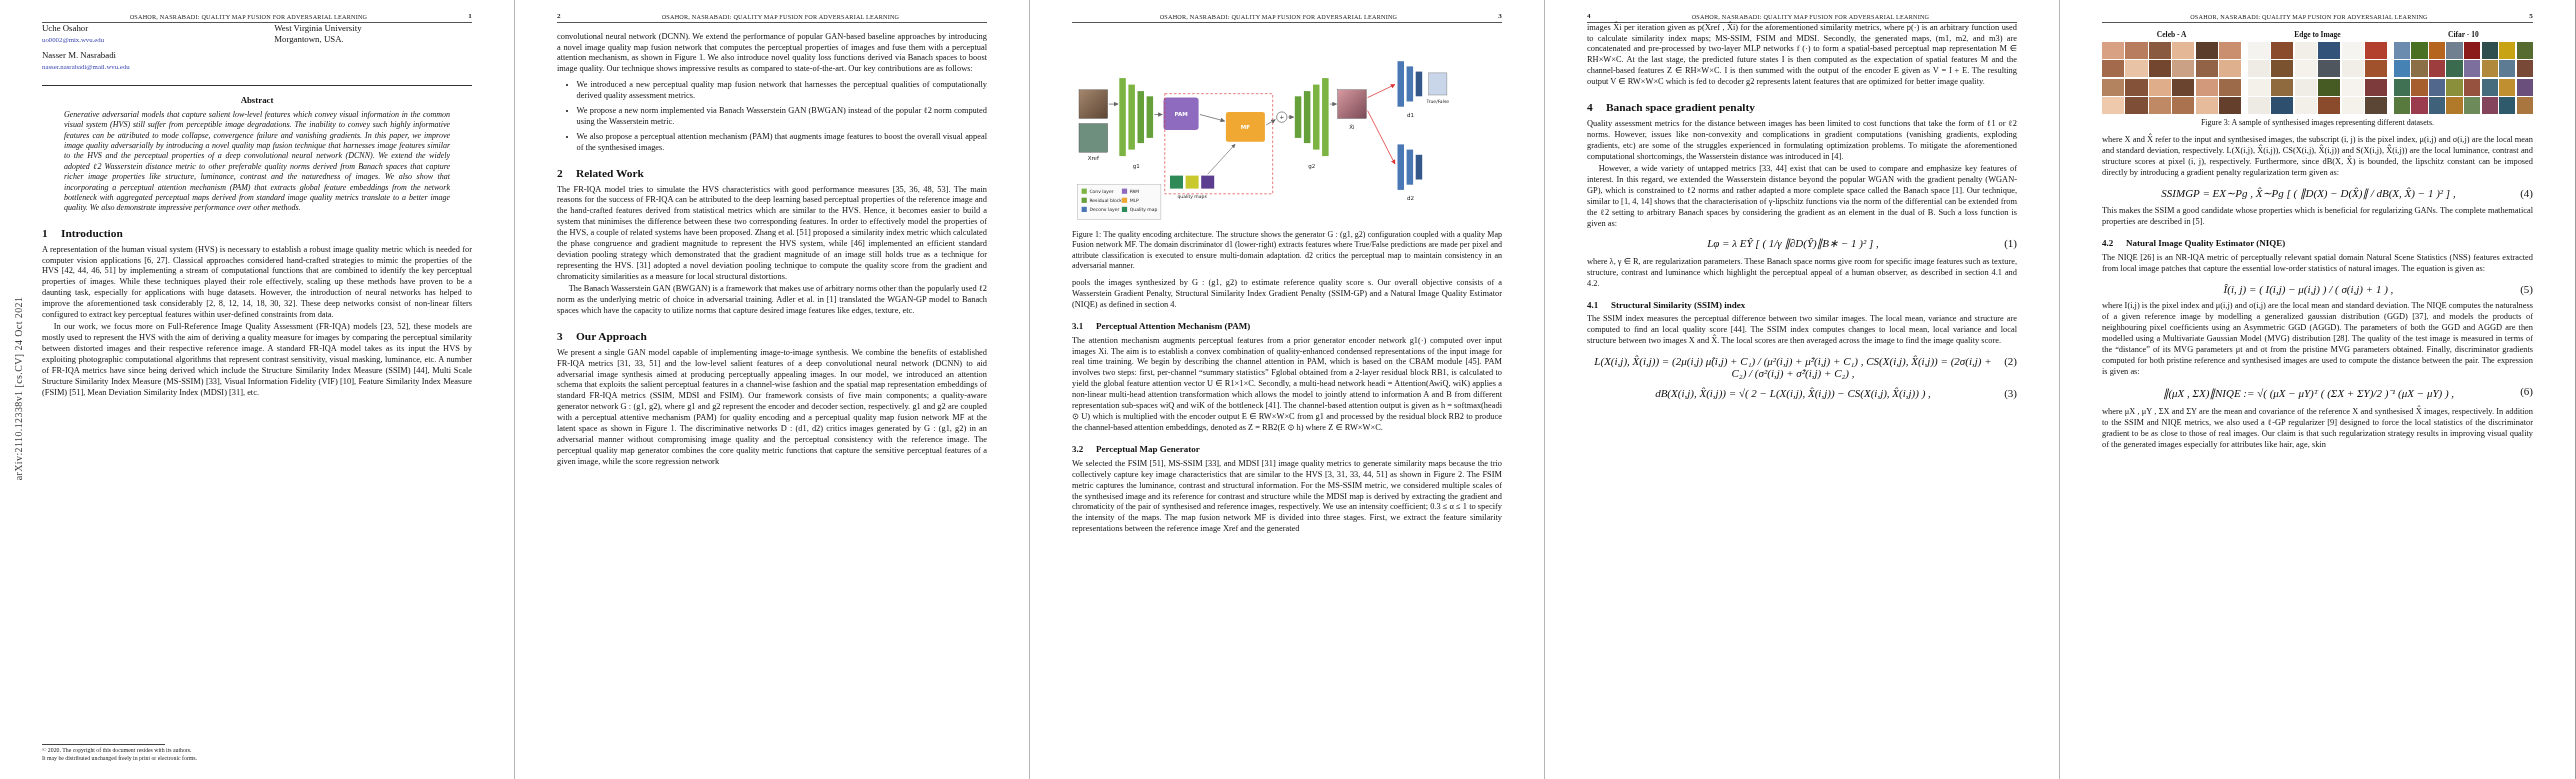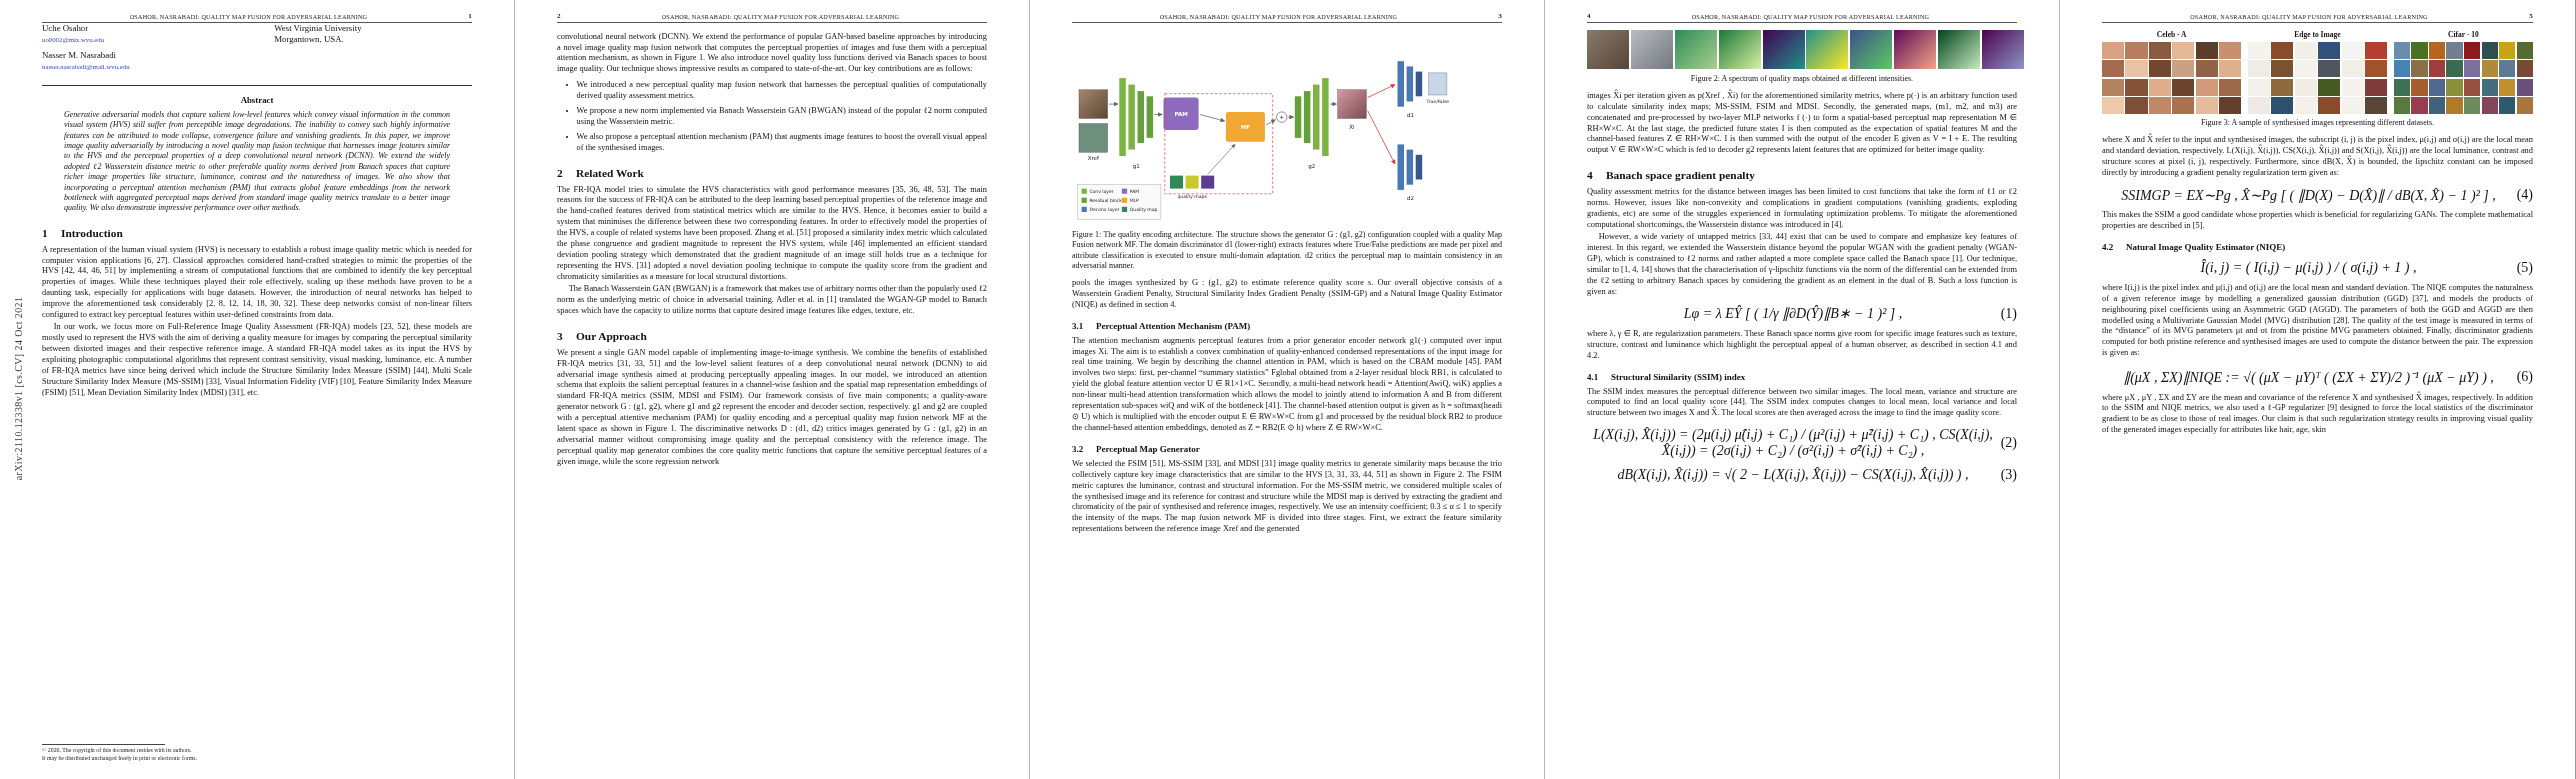--- a/index.html
+++ b/index.html
@@ -50,21 +50,21 @@
   h3.subsec { font-size:9px; margin:10.4px 0 4.5px; }
   h2.sec .sec-num, h3.subsec .sec-num { margin-right:10.4px; }
 
   
   p.body { font-size:8.4px; line-height:1.3; text-align:justify; margin:0 0 1.3px; }
   p.body.indent { text-indent:11.7px; }
   ul.contribs { margin:5.2px 0 6.5px 19.5px; padding:0; }
   ul.contribs li { font-size:8.4px; line-height:1.3; text-align:justify; margin-bottom:3.9px; }
 
   
-  .equation { display:flex; align-items:center; margin:7.8px 0 6.5px; font-size:14px; }
+  .equation { display:flex; margin:7.8px 0 6.5px; font-size:11px; }
   .eq-body { flex:1; text-align:center; font-style:italic; }
   .eq-num { font-style:normal; width:18px; text-align:right; }
 
   
   .figure { margin:7.8px 0 6.5px; }
   .fig-caption { font-size:8px; line-height:1.3; text-align:justify; margin-top:4.5px; }
   .fig-caption.center { text-align:center; }
 
   
   .fig1-wrap { width:100%; }
@@ -284,35 +284,20 @@
     </h3>
     <p class="body">We selected the FSIM [51], MS-SSIM [33], and MDSI [31] image quality metrics to generate similarity maps because the trio collectively capture key image characteristics that are similar to the HVS [3, 31, 33, 44, 51] as shown in Figure 2. The FSIM metric captures the luminance, contrast and structural information. For the MS-SSIM metric, we considered multiple scales of the synthesised image and its reference for contrast and structure while the MDSI map is derived by extracting the gradient and chromaticity of the pair of synthesised and reference images, respectively. We use an intensity coefficient; 0.3 ≤ α ≤ 1 to specify the intensity of the maps. The map fusion network MF is divided into three stages. First, we extract the feature similarity representations between the reference image Xref and the generated</p>
   </section>
 
   <section class="page">
     <header class="running-head">
       <span class="rh-num left">4</span>
       <span class="rh-title">OSAHOR, NASRABADI: QUALITY MAP FUSION FOR ADVERSARIAL LEARNING</span>
     </header>
 
-    <div class="figure">
-      <div class="fig2-strip">
-          <div class="tile" style="background: linear-gradient(135deg, rgb(138, 122, 106), rgb(86, 69, 56));"></div>
-          <div class="tile" style="background: linear-gradient(135deg, rgb(185, 189, 194), rgb(115, 120, 126));"></div>
-          <div class="tile" style="background: linear-gradient(135deg, rgb(46, 139, 87), rgb(168, 208, 141));"></div>
-          <div class="tile" style="background: linear-gradient(135deg, rgb(27, 120, 55), rgb(217, 240, 163));"></div>
-          <div class="tile" style="background: linear-gradient(135deg, rgb(68, 1, 84), rgb(33, 145, 140));"></div>
-          <div class="tile" style="background: linear-gradient(135deg, rgb(33, 145, 140), rgb(253, 231, 37));"></div>
-          <div class="tile" style="background: linear-gradient(135deg, rgb(59, 82, 139), rgb(94, 201, 98));"></div>
-          <div class="tile" style="background: linear-gradient(135deg, rgb(94, 11, 90), rgb(244, 165, 130));"></div>
-          <div class="tile" style="background: linear-gradient(135deg, rgb(0, 68, 27), rgb(199, 233, 192));"></div>
-          <div class="tile" style="background: linear-gradient(135deg, rgb(77, 0, 75), rgb(140, 150, 198));"></div>
-        </div>
-      <div class="fig-caption center">Figure 2: A spectrum of quality maps obtained at different intensities.</div>
-    </div>
 
     <p class="body">images X̂i per iteration given as p(Xref , X̂i) for the aforementioned similarity metrics, where p(·) is an arbitrary function used to calculate similarity index maps; MS-SSIM, FSIM and MDSI. Secondly, the generated maps, (m1, m2, and m3) are concatenated and pre-processed by two-layer MLP networks f (·) to form a spatial-based perceptual map representation M ∈ RH×W×C. At the last stage, the predicted future states I is then computed as the expectation of spatial features M and the channel-based features Z ∈ RH×W×C. I is then summed with the output of the encoder E given as V = I + E. The resulting output V ∈ RW×W×C which is fed to decoder g2 represents latent features that are optimized for better image quality.</p>
 
     <h2 class="sec">
       <span class="sec-num">4</span>
       <span>Banach space gradient penalty</span>
     </h2>
     <p class="body">Quality assessment metrics for the distance between images has been limited to cost functions that take the form of ℓ1 or ℓ2 norms. However, issues like non-convexity and complications in gradient computations (vanishing gradients, exploding gradients, etc) are some of the struggles experienced in formulating optimization problems. To mitigate the aforementioned computational shortcomings, the Wasserstein distance was introduced in [4].</p>
     <p class="body indent">However, a wide variety of untapped metrics [33, 44] exist that can be used to compare and emphasize key features of interest. In this regard, we extended the Wasserstein distance beyond the popular WGAN with the gradient penalty (WGAN-GP), which is constrained to ℓ2 norms and rather adapted a more complete space called the Banach space [1]. Our technique, similar to [1, 4, 14] shows that the characterisation of γ-lipschitz functions via the norm of the differential can be extended from the ℓ2 setting to arbitrary Banach spaces by considering the gradient as an element in the dual of B. Such a loss function is given as:</p>
 
@@ -450,20 +435,21 @@
     <div class="equation">
       <span class="eq-body">SSIMGP = EX∼Pg , X̂∼Pg [ ( ∥D(X) − D(X̂)∥ / dB(X, X̂) − 1 )² ] ,</span>
       <span class="eq-num">(4)</span>
     </div>
     <p class="body">This makes the SSIM a good candidate whose properties which is beneficial for regularizing GANs. The complete mathematical properties are described in [5].</p>
 
     <h3 class="subsec">
       <span class="sec-num">4.2</span>
       <span>Natural Image Quality Estimator (NIQE)</span>
     </h3>
+    <p class="body">The NIQE [26] is an NR-IQA metric of perceptually relevant spatial domain Natural Scene Statistics (NSS) features extracted from local image patches that capture the essential low-order statistics of natural images. The equation is given as:</p>
 
     <div class="equation">
       <span class="eq-body">Î(i, j) = ( I(i,j) − μ(i,j) ) / ( σ(i,j) + 1 ) ,</span>
       <span class="eq-num">(5)</span>
     </div>
     <p class="body">where I(i,j) is the pixel index and μ(i,j) and σ(i,j) are the local mean and standard deviation. The NIQE computes the naturalness of a given reference image by modelling a generalized gaussian distribution (GGD) [37], and models the products of neighbouring pixel coefficients using an Asymmetric GGD (AGGD). The parameters of both the GGD and AGGD are then modelled using a Multivariate Gaussian Model (MVG) distribution [28]. The quality of the test image is measured in terms of the “distance” of its MVG parameters μt and σt from the pristine MVG parameters obtained. Finally, discriminator gradients computed for both pristine reference and synthesised images are used to compute the distance between the pair. The expression is given as:</p>
 
     <div class="equation">
       <span class="eq-body">∥(μX , ΣX)∥NIQE := √( (μX − μY)ᵀ ( (ΣX + ΣY)/2 )⁻¹ (μX − μY) ) ,</span>
       <span class="eq-num">(6)</span>

